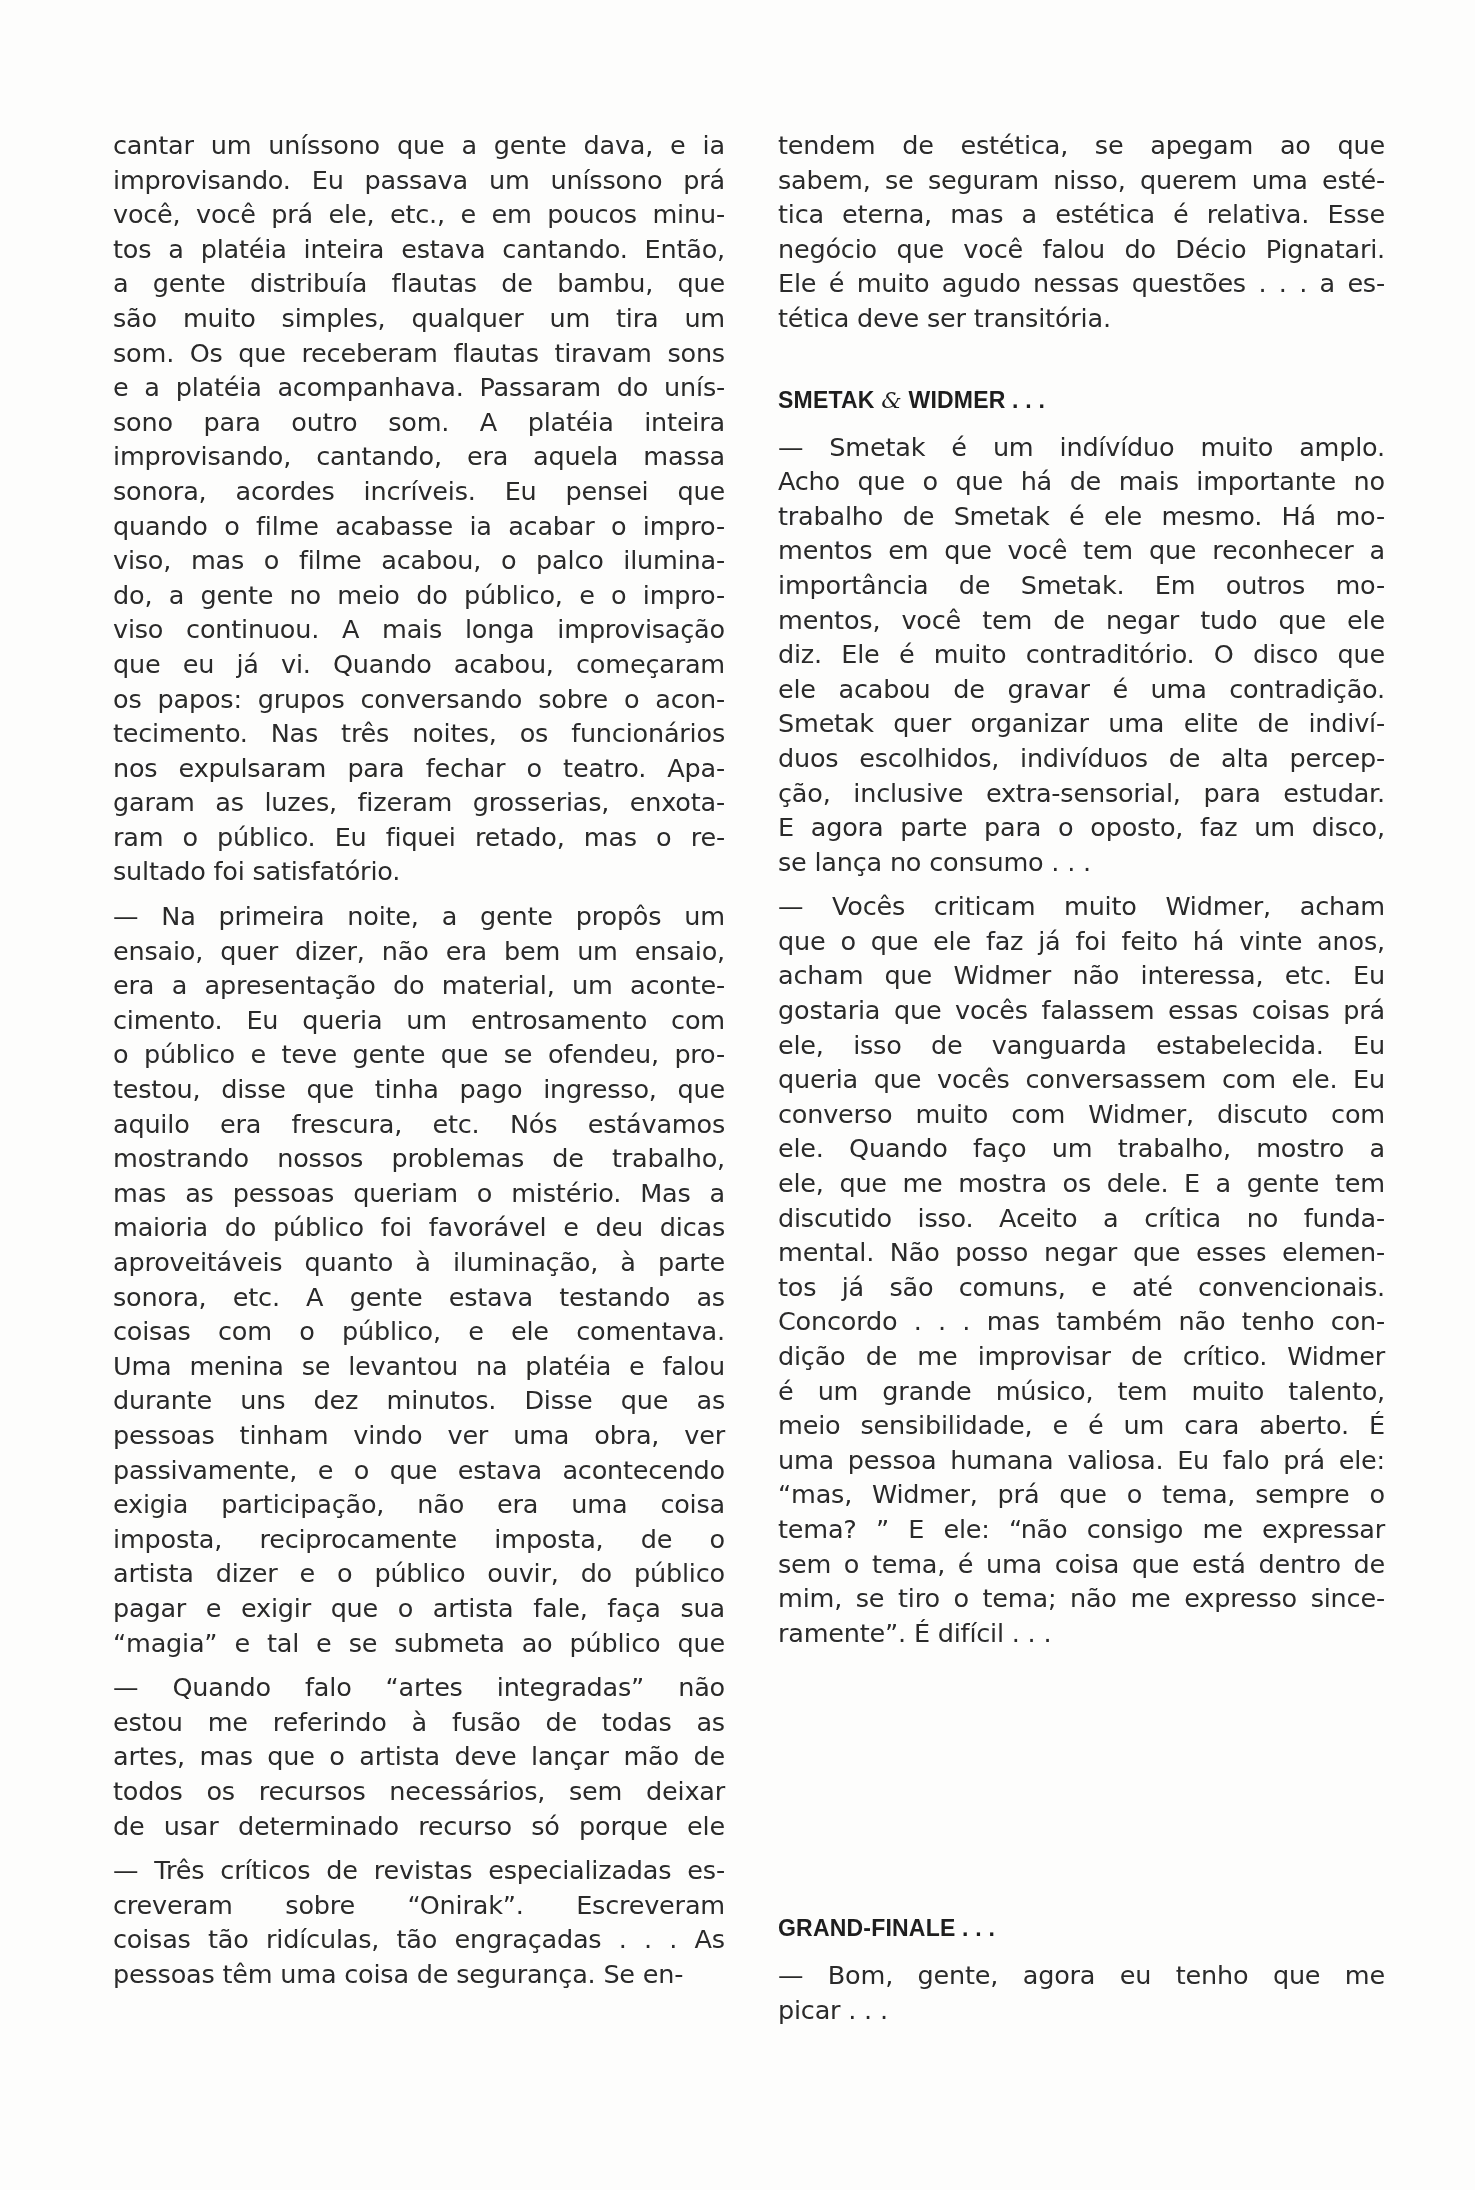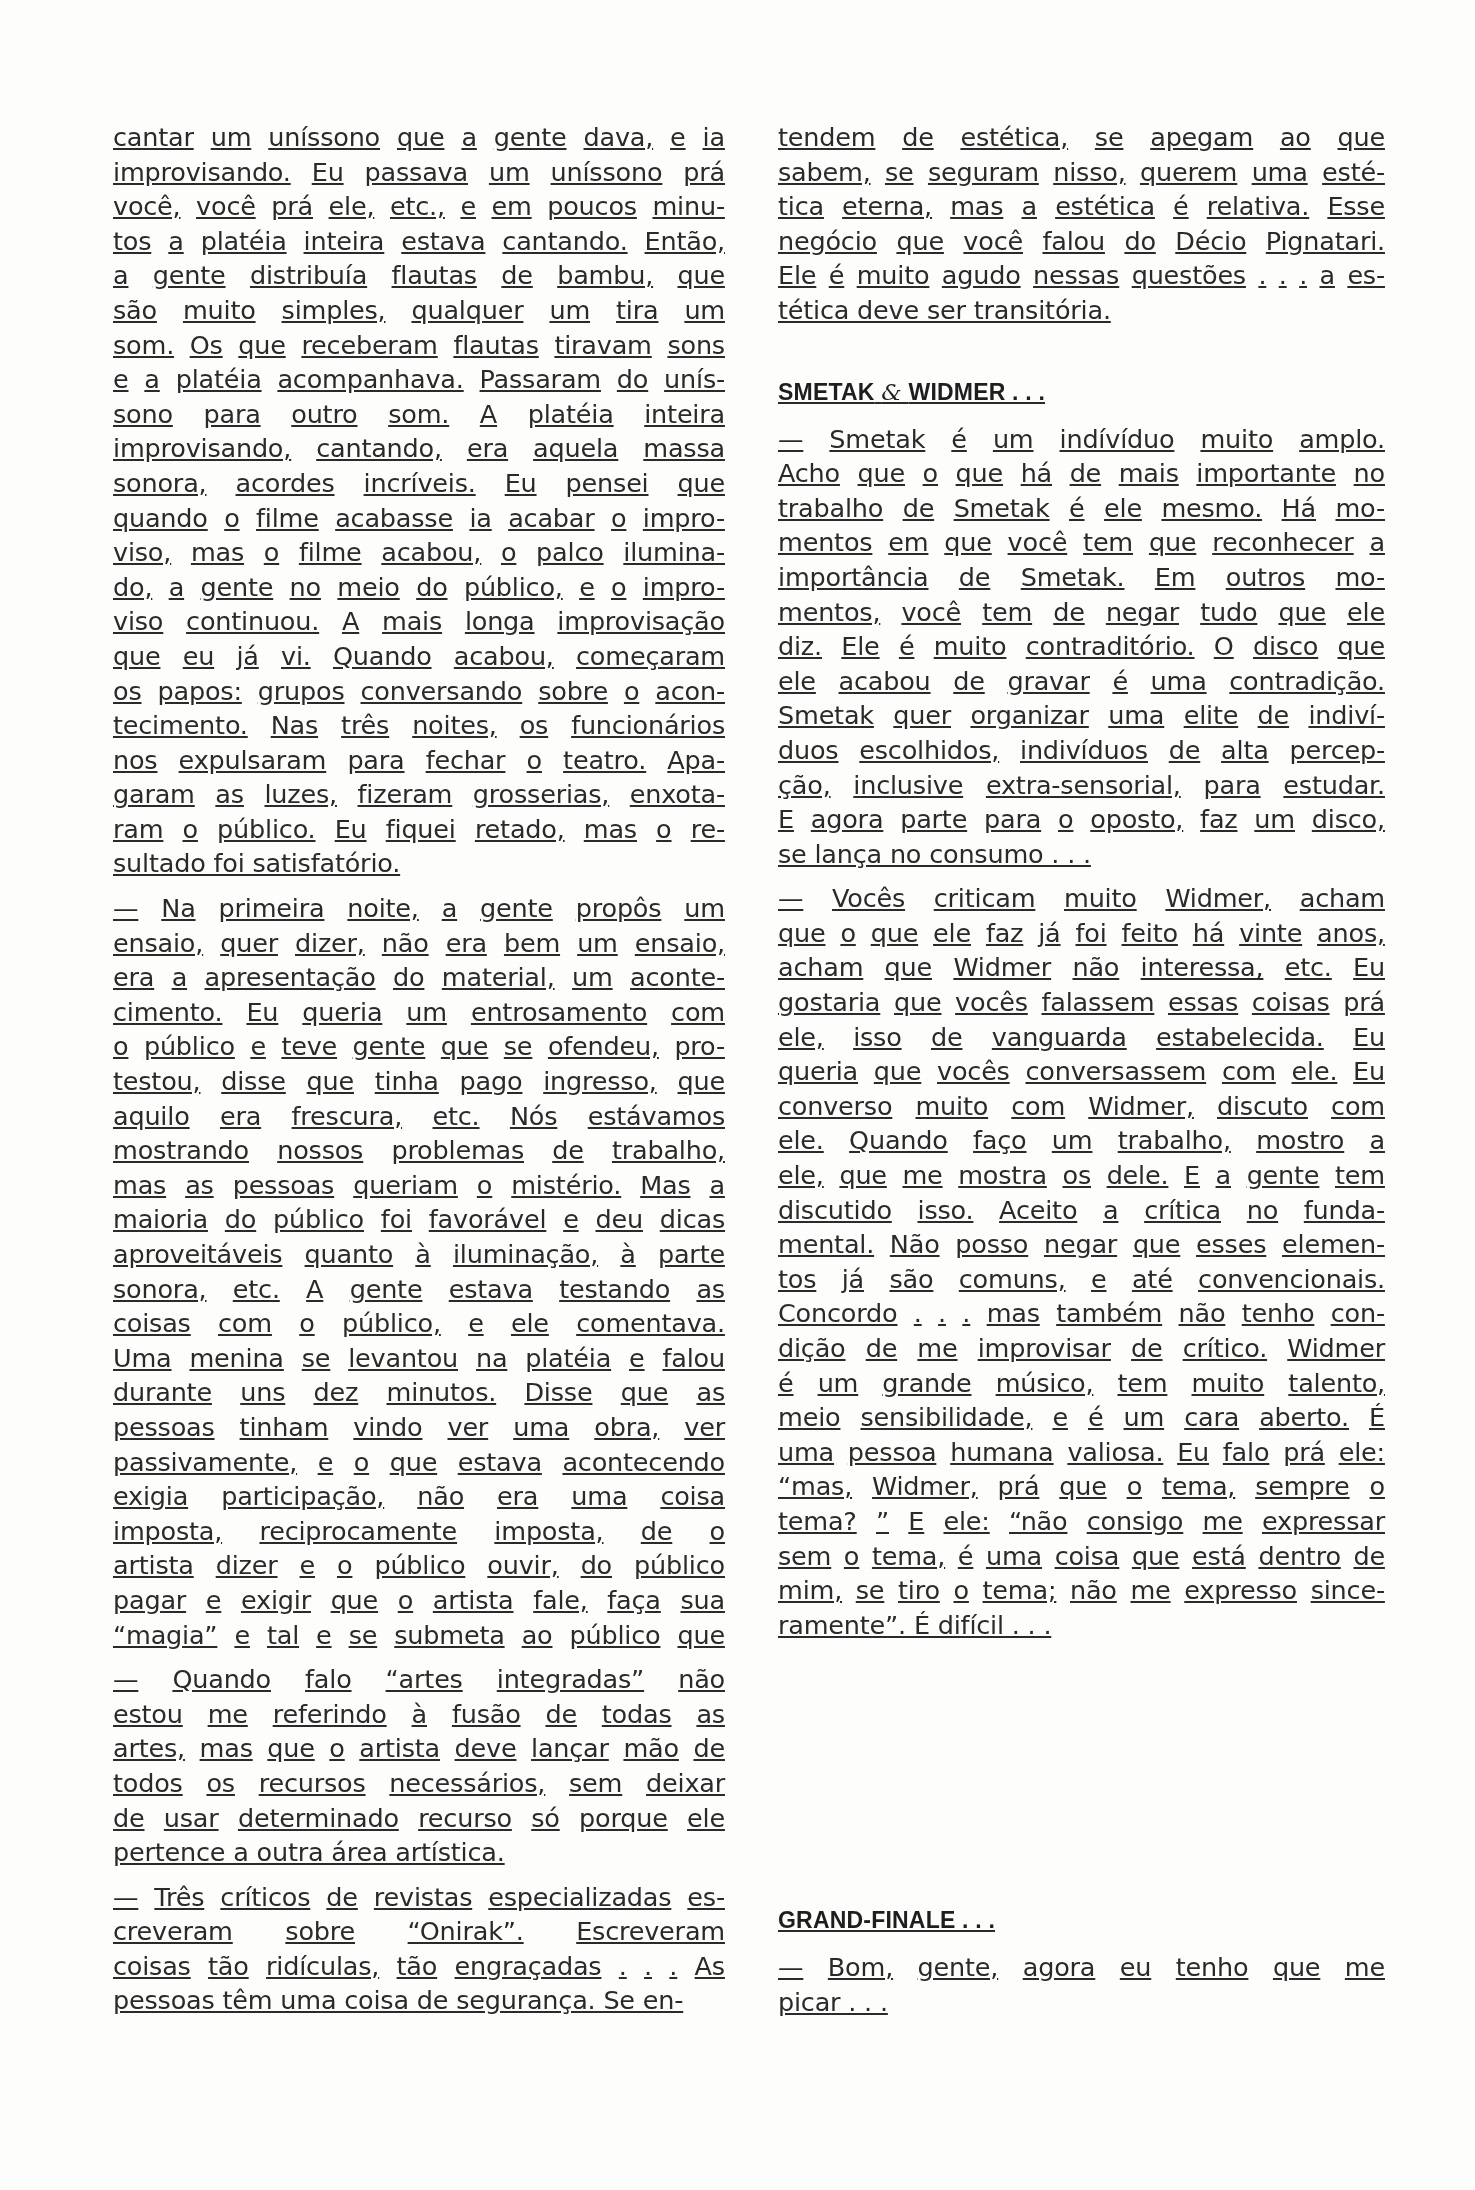--- a/index.html
+++ b/index.html
@@ -3,21 +3,21 @@
 <meta charset="utf-8">
 <style>
   html, body { margin: 0; padding: 0; background: #ffffff; }
   body { width: 1475px; height: 2190px; position: relative; overflow: hidden; }
   .page {
     position: absolute; left: 0; top: 0; width: 1475px; height: 2190px;
     background: #fdfdfc;
     color: #2a2a2a;
     font-family: "DejaVu Sans", sans-serif;
   }
-  .col { position: absolute; top: 120px; text-decoration: underline; }
+  .col { position: absolute; top: 128px; }
   .col-left { left: 113px; width: 612px; }
   .col-right { left: 778px; width: 607px; }
   .para { margin: 0; }
   .line {
     display: block;
     font-size: 25.5px;
     line-height: 34.6px;
     height: 34.6px;
     text-align: justify;
     text-align-last: justify;
@@ -488,21 +488,20 @@
         </span>
         <span class="line justify-fill">
           <span>de</span>
           <span>usar</span>
           <span>determinado</span>
           <span>recurso</span>
           <span>só</span>
           <span>porque</span>
           <span>ele</span>
         </span>
-        <span class="line last">pertence a outra área artística.</span>
       </div>
     <div class="gap-small"></div>
     <div class="para">
         <span class="line justify-fill">
           <span>—</span>
           <span>Três</span>
           <span>críticos</span>
           <span>de</span>
           <span>revistas</span>
           <span>especializadas</span>

